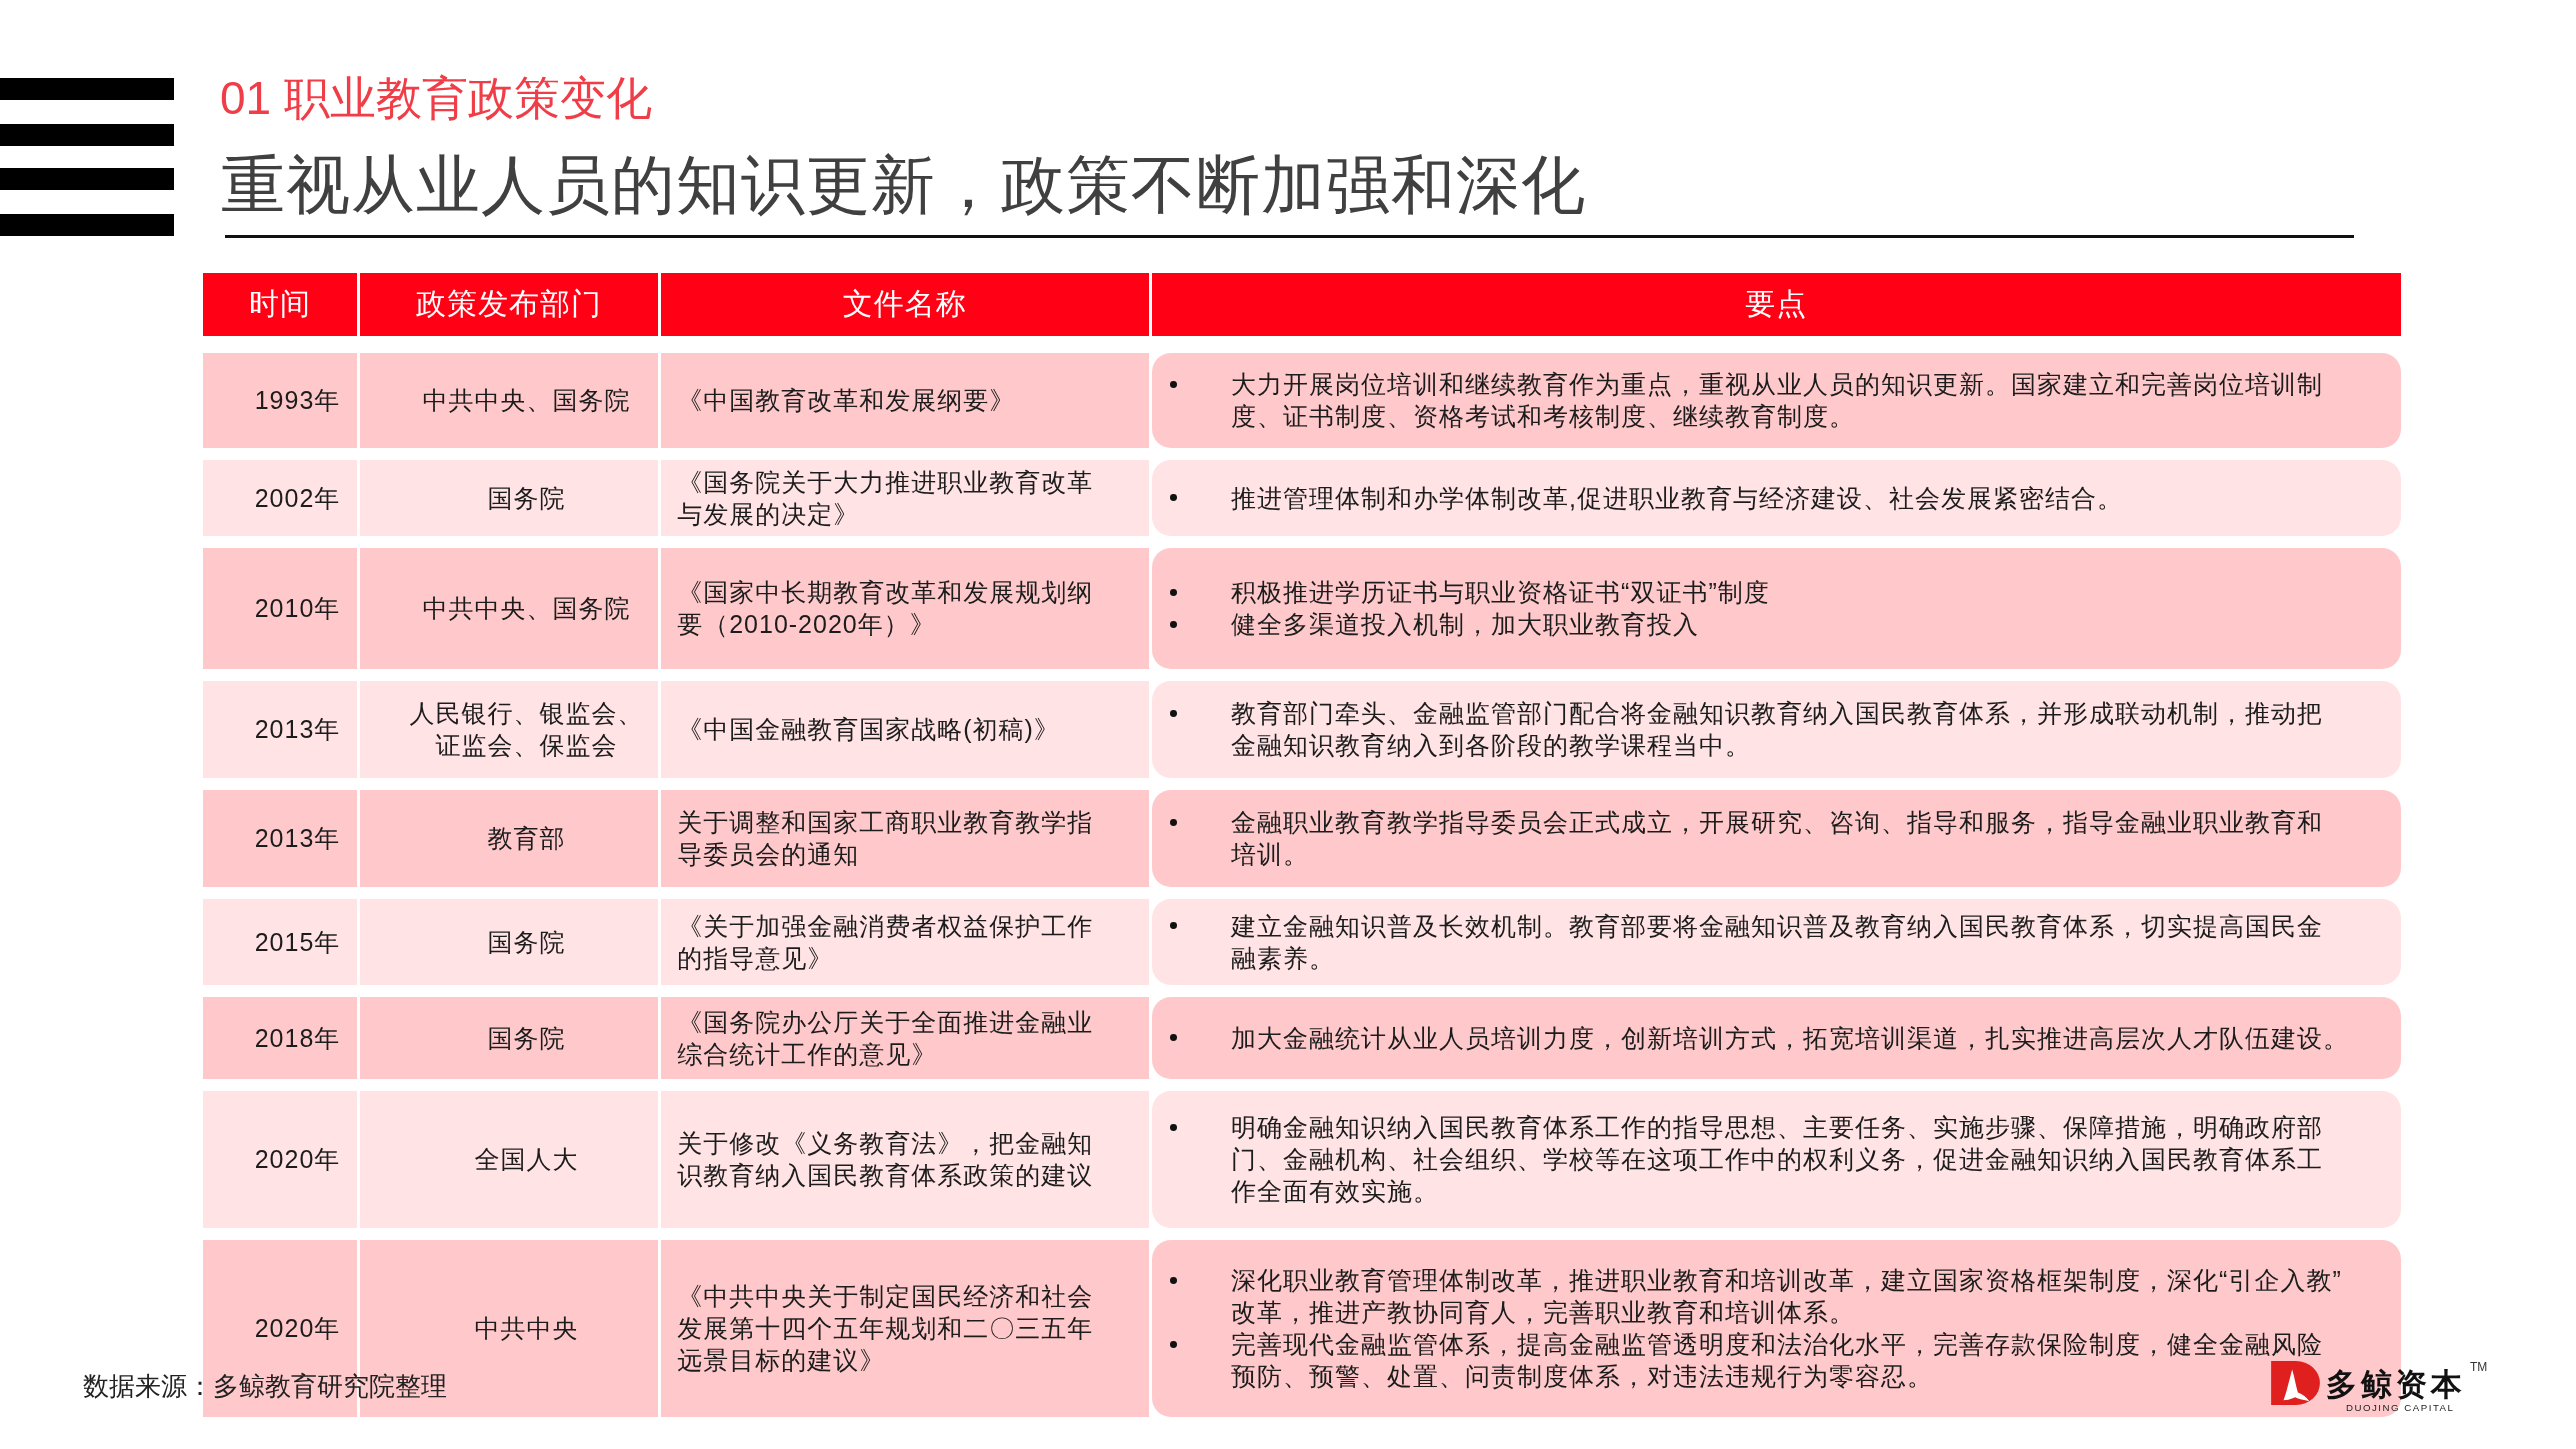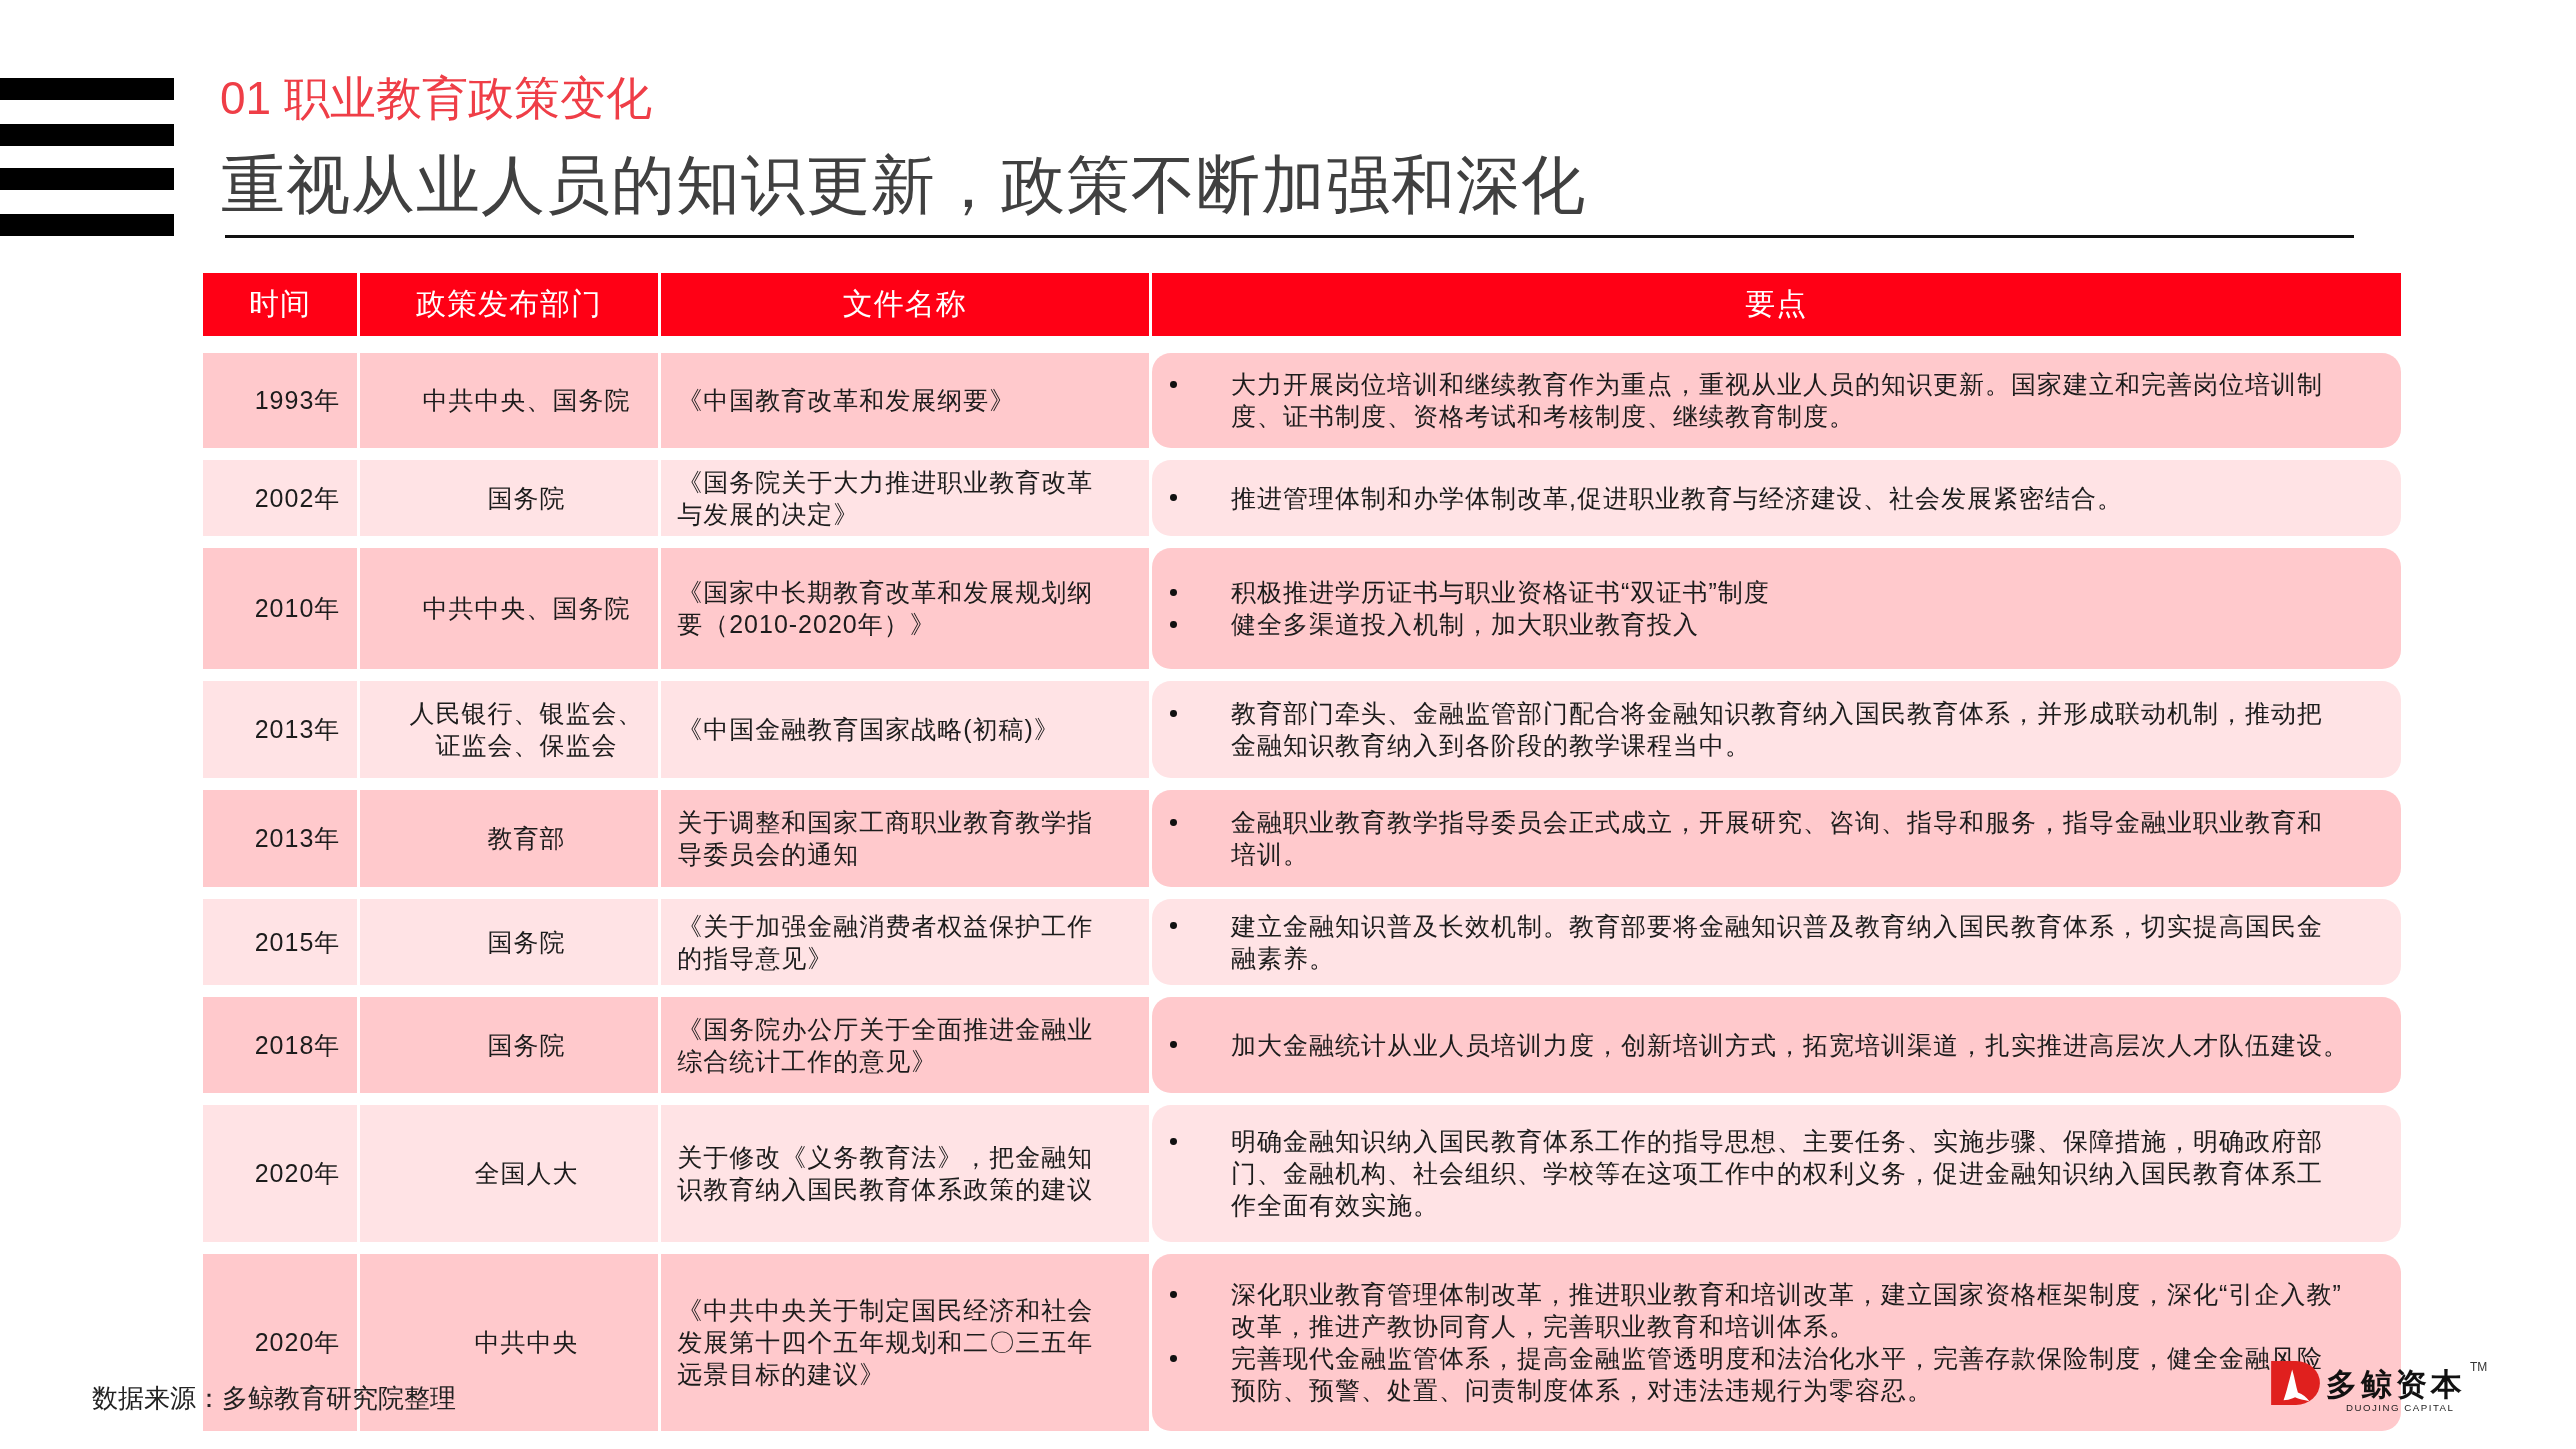--- a/index.html
+++ b/index.html
@@ -22,21 +22,21 @@
   .row{display:grid;grid-template-columns:154px 298px 488px 1249px;column-gap:2.9px;}
   .row.dark .cell{background:var(--row-dark);}
   .row.light .cell{background:var(--row-light);}
   .cell{font-size:25px;letter-spacing:1px;line-height:32px;display:flex;align-items:center;white-space:pre-line;box-sizing:border-box;padding-left:35px;}
   .c1,.c2{justify-content:center;text-align:center;}
   .c3{padding-left:16.4px;padding-right:9.7px;}
   .c4{flex-direction:column;align-items:stretch;justify-content:center;padding-left:18.4px;padding-right:17.4px;border-radius:19px;}
   .pt{position:relative;padding-left:61px;white-space:pre-line;}
   .dot{position:absolute;left:0;top:12.6px;width:6.8px;height:6.8px;border-radius:50%;background:#111;}
 
-  .source{position:absolute;left:92px;top:1370px;font-size:26px;line-height:33px;color:#222;white-space:nowrap;margin-top:12px;}
+  .source{position:absolute;left:83px;top:1370px;font-size:26px;line-height:33px;color:#222;white-space:nowrap;}
 
   .logo{position:absolute;left:2271px;top:1359px;width:222px;height:58px;}
   .logo-mark{position:absolute;left:0;top:1.9px;}
   .logo-name{position:absolute;left:55px;top:5.8px;font-size:31px;font-weight:bold;letter-spacing:3.9px;line-height:39px;color:#111;white-space:nowrap;}
   .logo-sub{position:absolute;left:75px;top:43px;font-size:9.7px;letter-spacing:1.5px;line-height:11.6px;color:#222;white-space:nowrap;}
   .logo-tm{position:absolute;left:199px;top:3.9px;font-size:12px;line-height:9.7px;color:#333;}
 </style>
 </head>
 <body>
 
@@ -114,21 +114,21 @@
     <div class="cell c1">2015年</div>
     <div class="cell c2">国务院</div>
     <div class="cell c3">《关于加强金融消费者权益保护工作
 的指导意见》</div>
     <div class="cell c4">
       <div class="pt"><span class="dot"></span><span>建立金融知识普及长效机制。教育部要将金融知识普及教育纳入国民教育体系，切实提高国民金
 融素养。</span></div>
     </div>
   </div>
 
-  <div class="row dark" style="height:96px">
+  <div class="row dark" style="height:82px">
     <div class="cell c1">2018年</div>
     <div class="cell c2">国务院</div>
     <div class="cell c3">《国务院办公厅关于全面推进金融业
 综合统计工作的意见》</div>
     <div class="cell c4">
       <div class="pt"><span class="dot"></span><span>加大金融统计从业人员培训力度，创新培训方式，拓宽培训渠道，扎实推进高层次人才队伍建设。</span></div>
     </div>
   </div>
 
   <div class="row light" style="height:137px">

